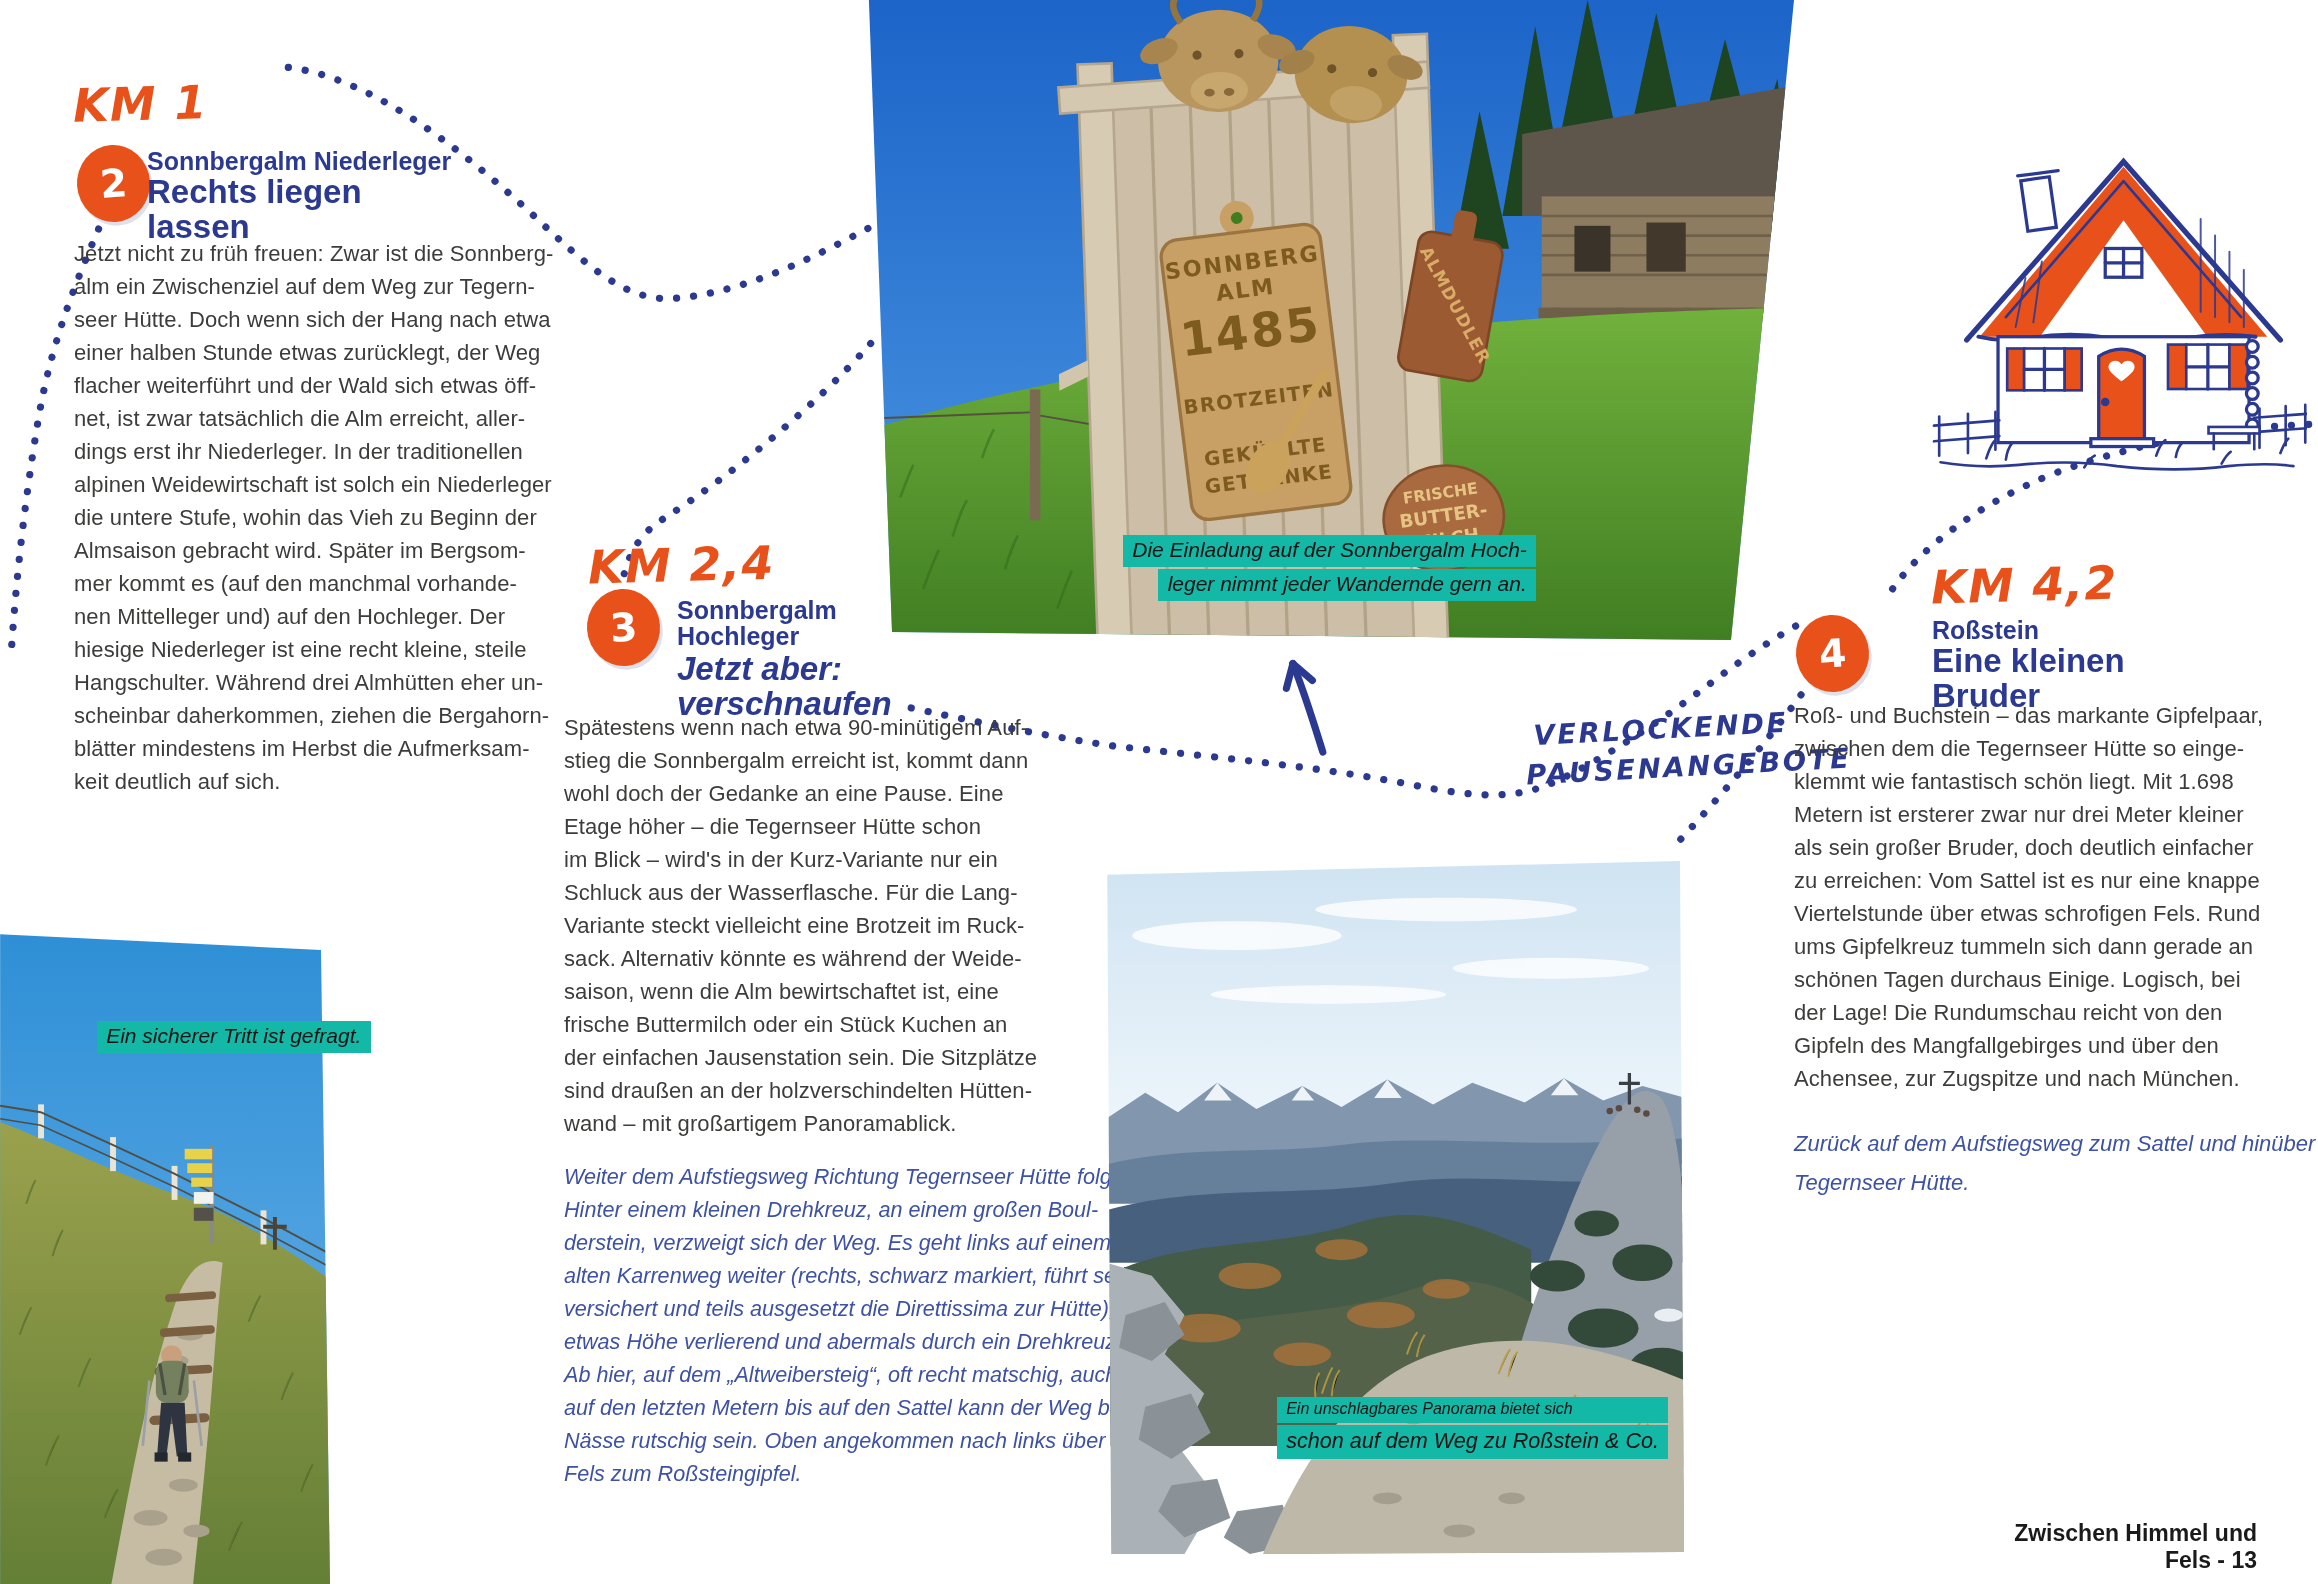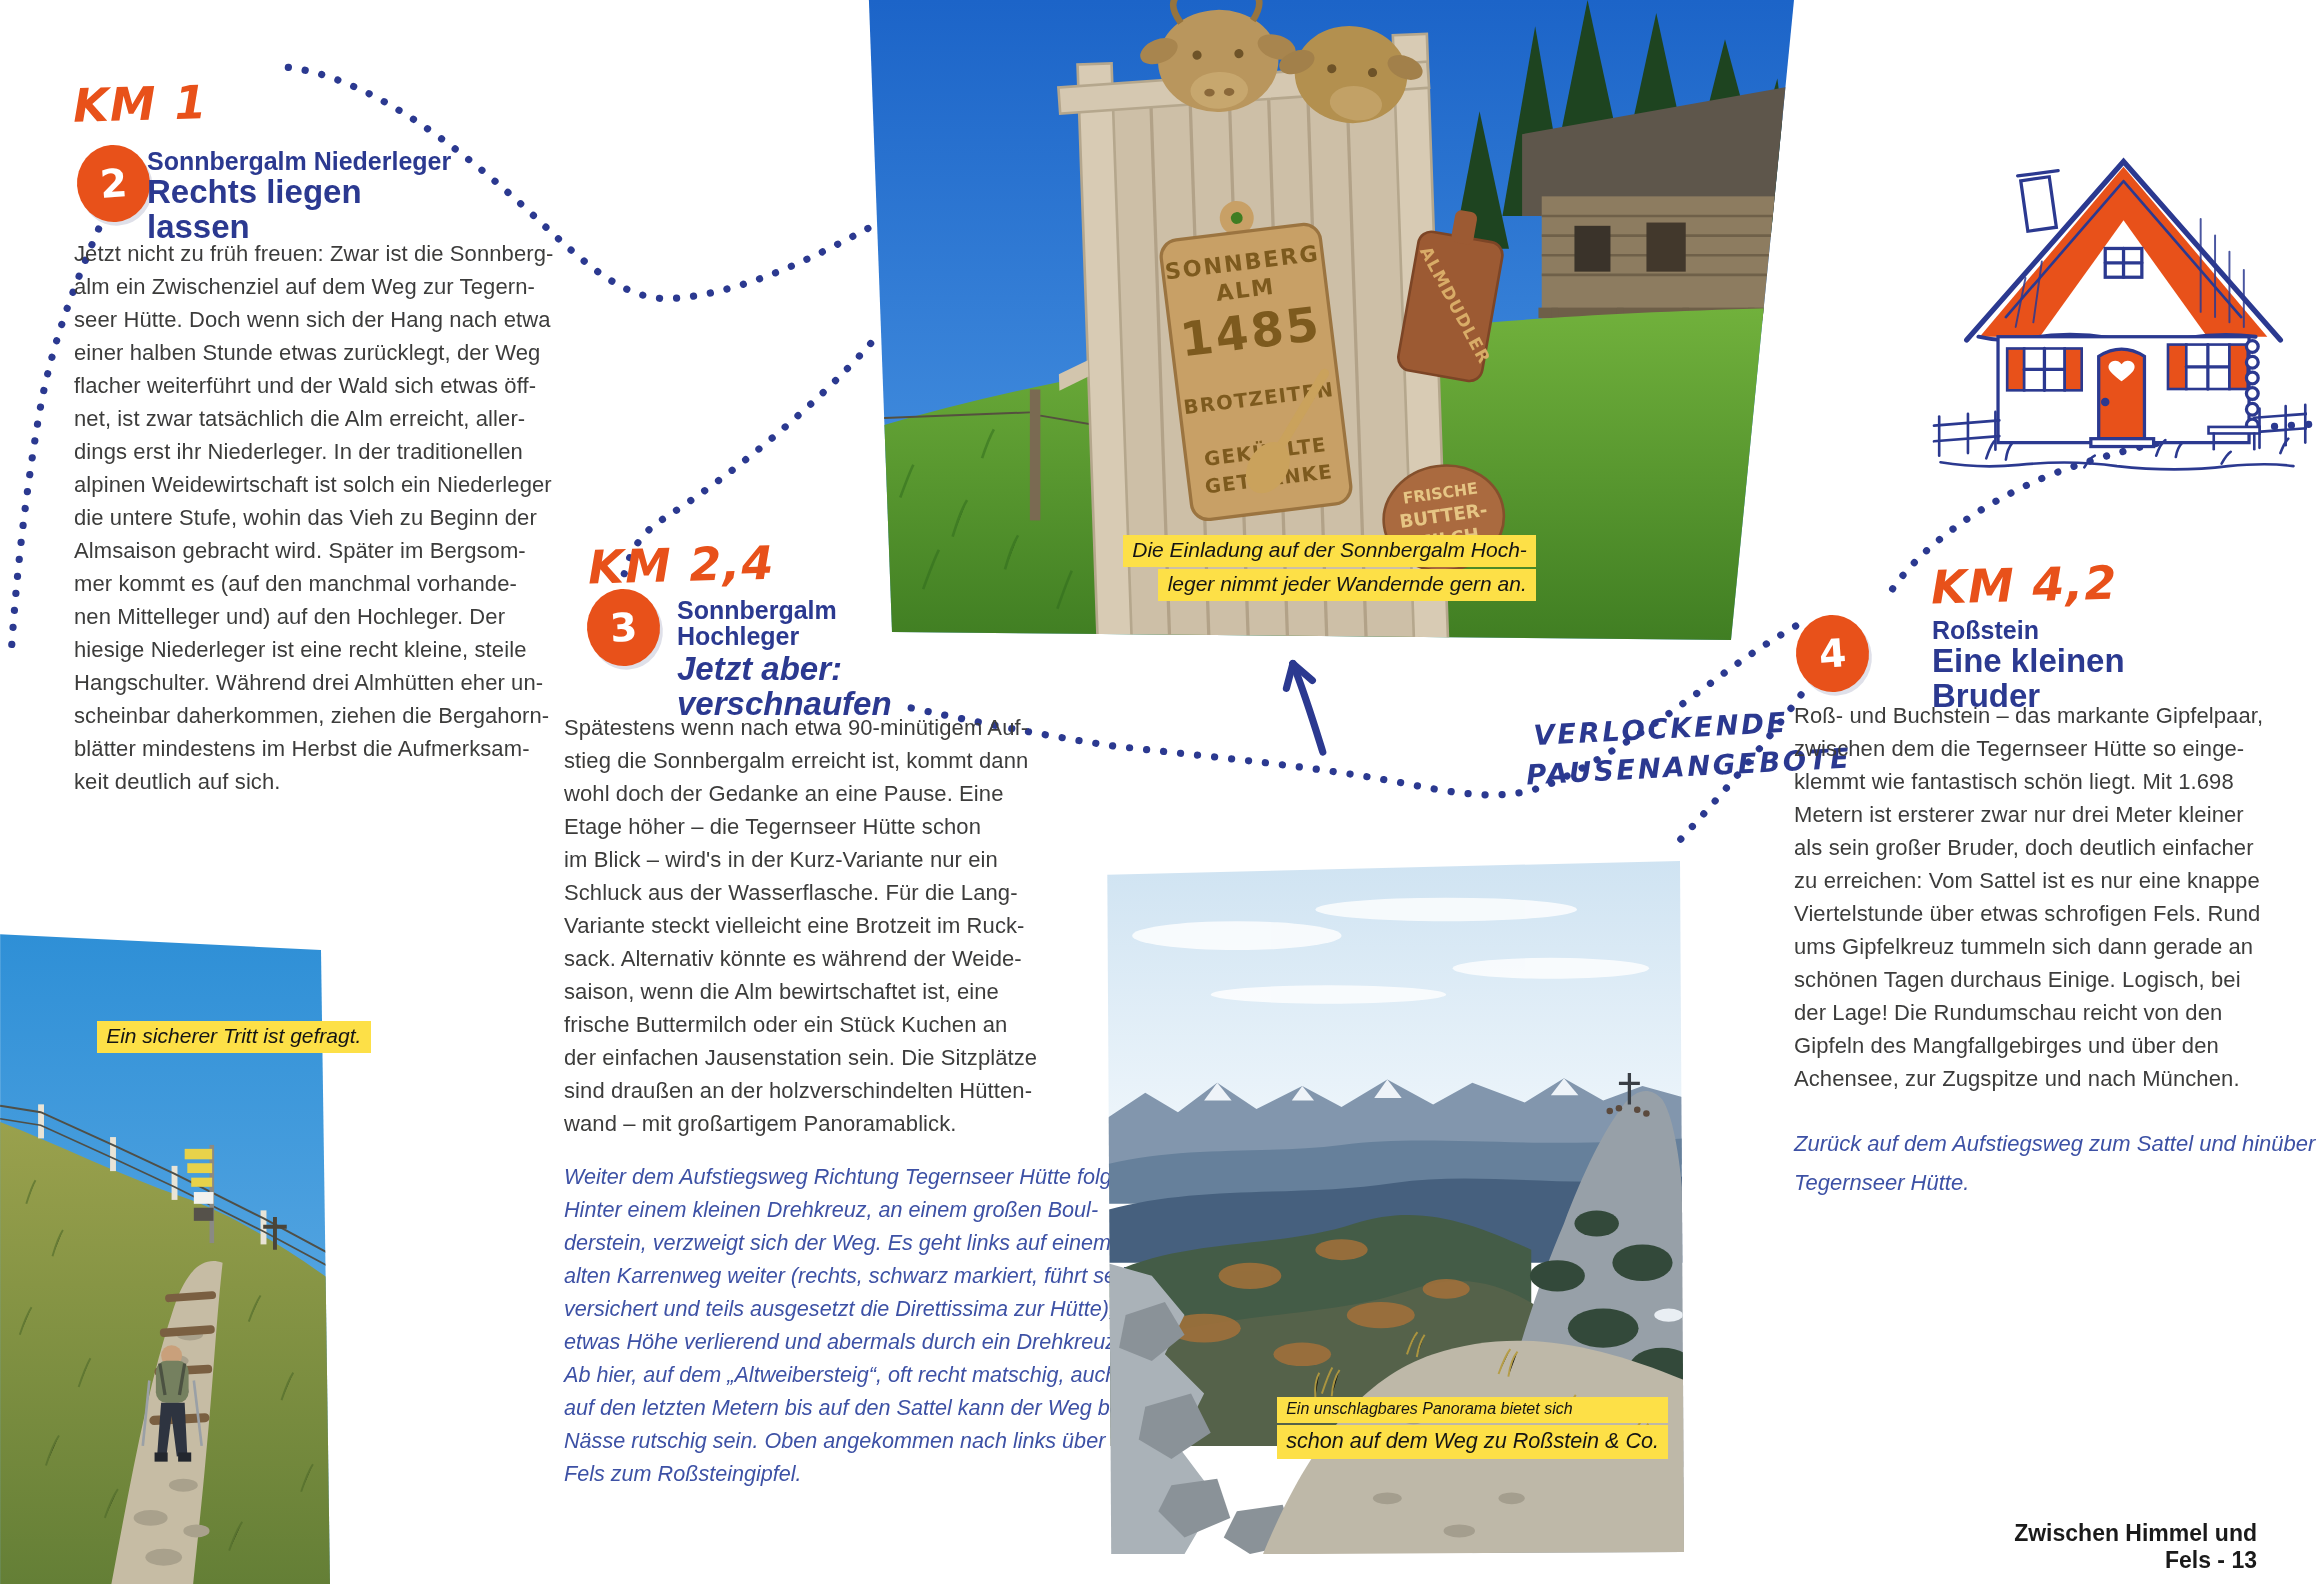--- a/index.html
+++ b/index.html
@@ -21,21 +21,21 @@
     font-family:"DejaVu Sans", sans-serif;
     box-shadow:2.6px 3.9px 0 rgba(40,50,110,0.15);
     transform:rotate(-4deg);
   }
   .sublabel { font-size:25px; font-weight:bold; color:#2b3990; line-height:26px; white-space:pre-line; }
   .title    { font-size:33px; font-weight:bold; color:#2b3990; line-height:35px; white-space:pre-line; }
   .body-par { font-size:22px; line-height:33px; color:#3c3c3b; white-space:pre; letter-spacing:0.1px; }
   .italic-par { font-size:22px; line-height:39px; color:#3d51a5; font-style:italic; white-space:pre; }
   .italic-par.mid { font-size:21.6px; line-height:33px; }
   .caption {
-    background:#fde047; color:#141414; font-style:italic; font-size:21px;
+    background:#14b8a6; color:#141414; font-style:italic; font-size:21px;
     padding:3.3px 9.2px 4.6px 9.2px; display:inline-block; white-space:nowrap;
   }
   .cap-stack { display:flex; flex-direction:column; gap:2px; }
   .cap-stack.right { align-items:flex-end; }
   .handwritten {
     font-family:"DejaVu Sans", sans-serif; font-weight:bold; font-style:italic;
     color:#2b3990; font-size:27.5px; letter-spacing:2.6px; white-space:nowrap;
   }
   .footer-text { font-size:23px; font-weight:bold; color:#1a1a1a; }
   .photo-clip { position:absolute; overflow:hidden; }

